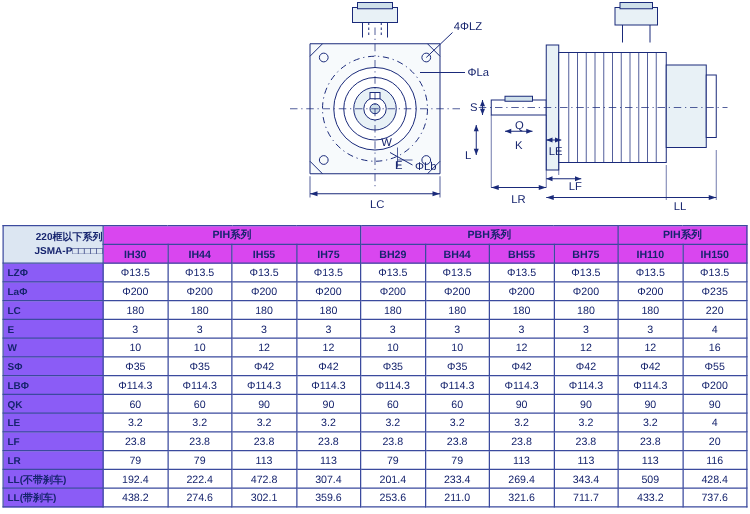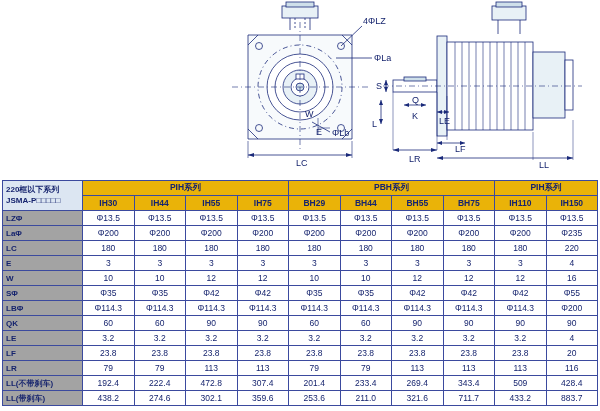--- a/index.html
+++ b/index.html
@@ -28,34 +28,34 @@
     border:1px solid #3b4a9e;
     text-align:center;
     vertical-align:middle;
     font-size:8.5px;
     color:#16246e;
     height:14px;
     padding:0;
     white-space:nowrap;
   }
   thead th{
-    background:#eab308;
+    background:#d946ef;
     font-weight:bold;
   }
   .hdr-series{font-weight:bold;}
   .rowlabel{
-    background:#a3a3a3;
+    background:#8b5cf6;
     font-weight:bold;
     text-align:left;
     padding-left:3px;
     font-size:8px;
   }
   .corner{
     background:#dce6f2;
-    text-align:left;
+    text-align:right;
     padding-left:3px;
     font-size:8px;
     line-height:1.35;
     font-weight:bold;
     margin-top:32px;
   }
   .corner div{white-space:nowrap;}
   tbody td{background:#ffffff;}
   .col-label{width:76px;}
 </style>
@@ -387,19 +387,19 @@
           <td class="rowlabel">LL(带刹车)</td>
           <td>438.2</td>
           <td>274.6</td>
           <td>302.1</td>
           <td>359.6</td>
           <td>253.6</td>
           <td>211.0</td>
           <td>321.6</td>
           <td>711.7</td>
           <td>433.2</td>
-          <td>883.7</td>
+          <td>737.6</td>
         </tr>
       </tbody>
     </table>
   </div>
 
 </div>
 
 </body></html>

